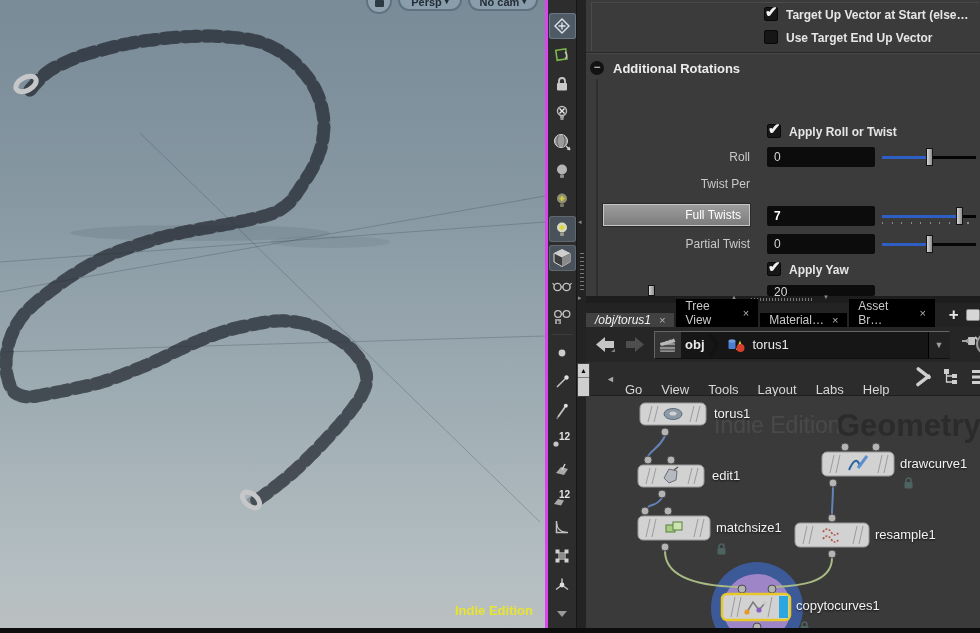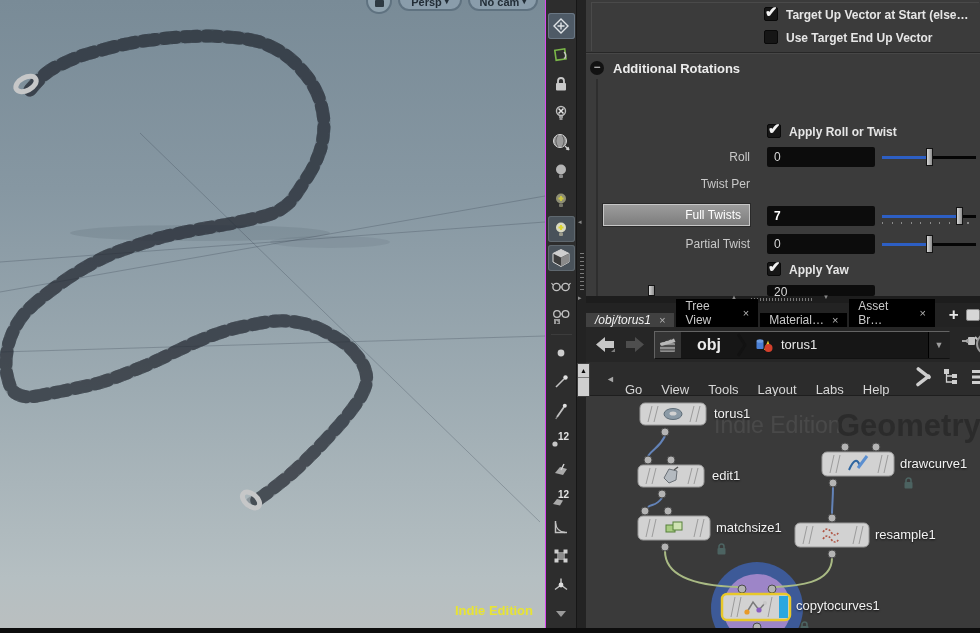--- a/index.html
+++ b/index.html
@@ -14,21 +14,21 @@
   .vp-pill{position:absolute;top:-11px;height:22px;border-radius:11px;background:#8a9dab;
            border:2px solid #5f7280;color:#222d36;font-size:11px;font-weight:700;
            display:flex;align-items:flex-end;justify-content:center;padding-bottom:1px;gap:3px;}
   .vp-circle{position:absolute;top:-12px;left:366px;width:26px;height:26px;border-radius:50%;
              background:#8fa2ae;border:2px solid #5f7280;display:flex;align-items:flex-end;justify-content:center;}
   .vp-circle i{width:9px;height:7px;background:#2e3a42;border-radius:1px;margin-bottom:5px;}
   .vp-watermark{position:absolute;right:12px;bottom:10px;color:#e8e432;font-size:13px;font-weight:600;}
 
   
   .vtb{position:absolute;left:545px;top:0;width:31px;height:628px;background:#2d2d2d;
-       border-left:1px solid #d946ef;display:flex;flex-direction:column;align-items:center;
+       border-left:3px solid #d946ef;display:flex;flex-direction:column;align-items:center;
        padding-top:13px;gap:3px;}
   .ti{width:27px;height:26px;display:flex;align-items:center;justify-content:center;border-radius:3px;flex:0 0 auto;}
   .ti.sel{background:#4e5a66;box-shadow:inset 0 0 0 1px #6a7784;}
   .ti.sel2{background:#49525a;box-shadow:inset 0 0 0 1px #5f686f;}
   .ti svg{display:block;}
   .tdiv{width:21px;height:1px;background:#1f1f1f;border-bottom:1px solid #3c3c3c;margin:2px 0;flex:0 0 auto;}
 
   
   .vdiv{position:absolute;left:576px;top:0;width:10px;height:628px;background:#232323;border-left:1px solid #161616;}
   .vdiv .grip{position:absolute;left:3px;top:250px;width:4px;height:40px;
@@ -86,21 +86,21 @@
   .tab-plus{color:#e8e8e8;font-size:17px;font-weight:700;margin:0 7px 0 12px;align-self:center;line-height:14px;}
   .tab-square{width:15px;height:12px;background:#d6d6d6;border:1px solid #8a8a8a;border-radius:2px;align-self:center;}
 
   
   .pathbar{position:absolute;left:586px;top:327px;width:394px;height:35px;background:#262626;
            display:flex;align-items:center;}
   .nav{margin-left:8px;width:22px;height:20px;position:relative;}
   .pathwidget{margin-left:8px;width:302px;height:28px;border:1px solid #646464;border-bottom-color:#111;
               border-right-color:#222;background:#161616;display:flex;align-items:center;}
   .pw-iconbox{width:26px;height:26px;background:#343434;display:flex;align-items:center;justify-content:center;}
-  .pw-txt{color:#eaeaea;font-size:16px;font-weight:600;margin:0 16px;text-align:right;}
+  .pw-txt{color:#eaeaea;font-size:13px;font-weight:600;margin:0 4px;text-align:right;}
   .pw-node-txt{color:#eaeaea;font-size:13px;margin-left:7px;}
   .pw-drop{margin-left:auto;width:21px;height:26px;background:#222;border-left:1px solid #000;
            display:flex;align-items:center;justify-content:center;color:#9e9e9e;font-size:9px;}
   .pin{margin-left:10px;}
   .edgecircle{position:absolute;left:390px;top:6px;width:22px;height:22px;border-radius:50%;
               border:2px solid #9a9a9a;background:#3a3a3a;}
 
   
   .netmenu{position:absolute;left:586px;top:362px;width:394px;height:34px;background:#2c2c2c;
            display:flex;align-items:center;border-bottom:1px solid #1e1e1e;}

